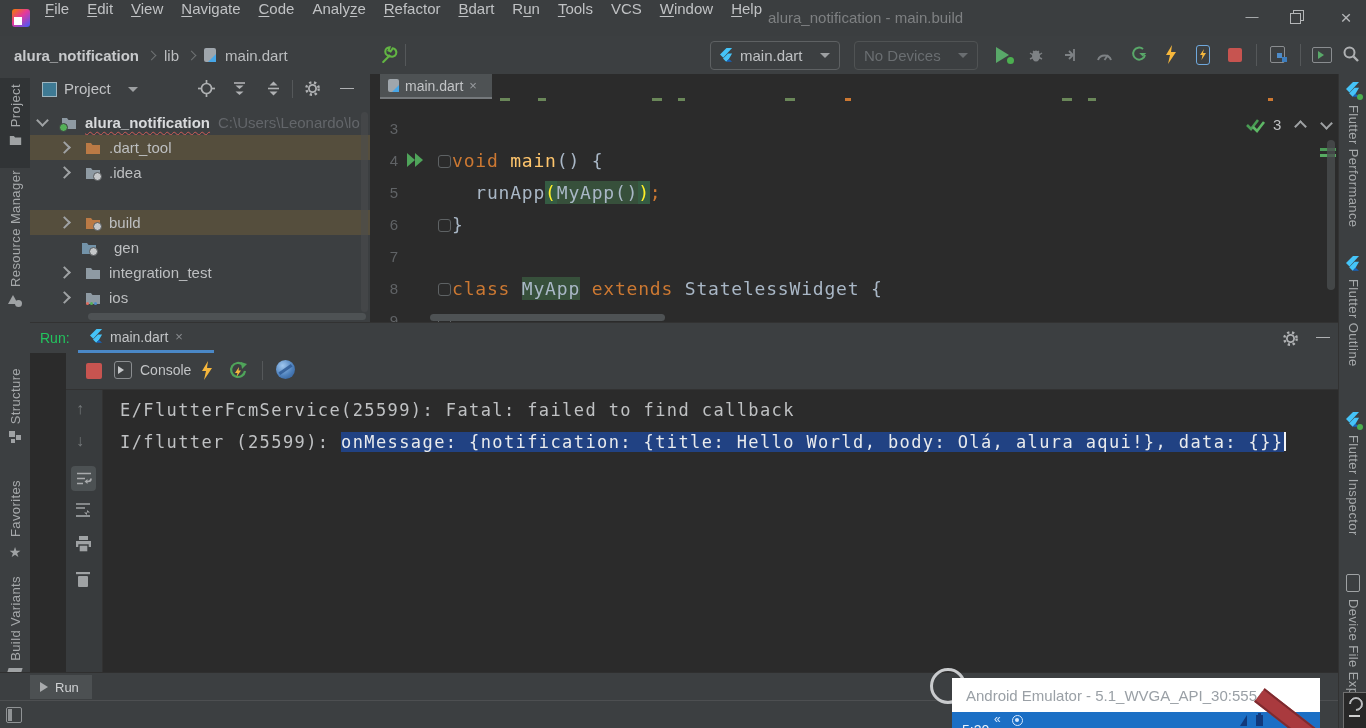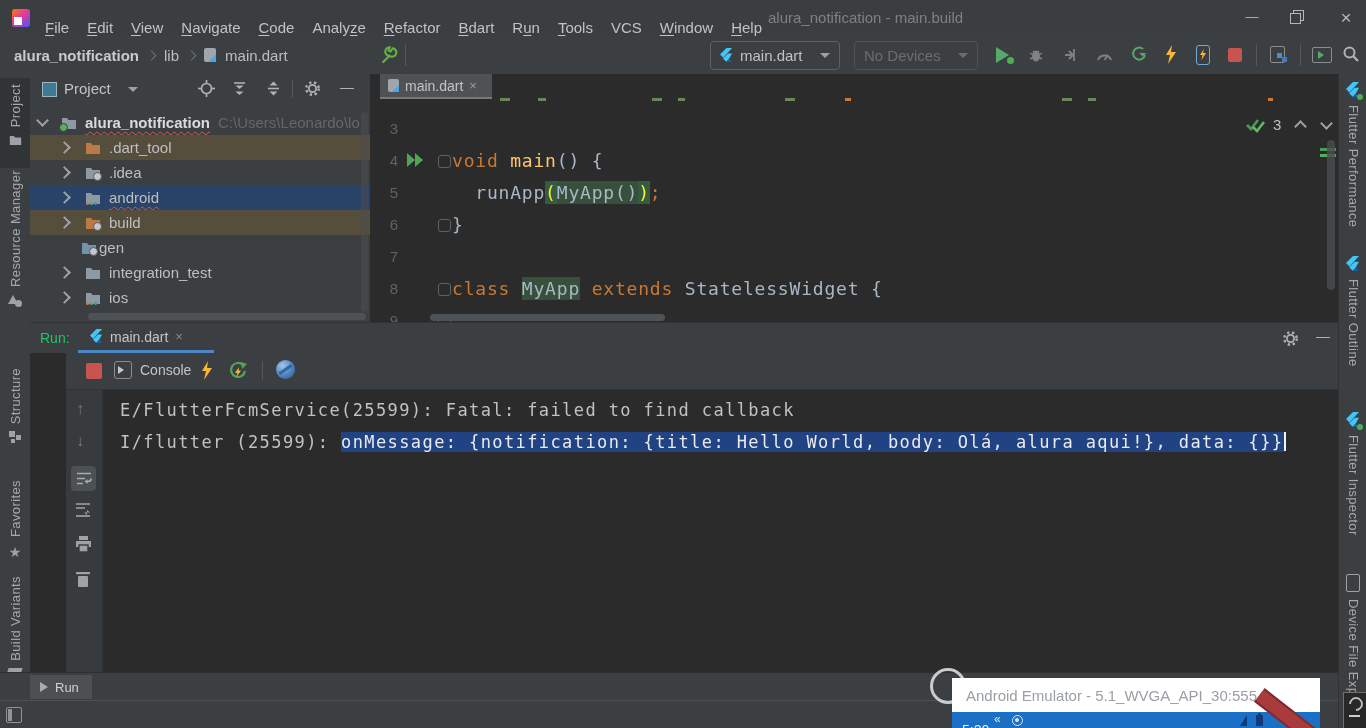--- a/index.html
+++ b/index.html
@@ -50,21 +50,21 @@
 </style>
 </head>
 <body>
 
 <div id="app">
 
   <div class="abs panel" style="left:0;top:0;width:1366px;height:36px;background:#3B3E40;display:flex;align-items:center">
     <div class="abs" style="left:12px;top:9px;width:18px;height:18px;border-radius:3px;background:linear-gradient(140deg,#F57C00,#E5399B 45%,#3D5AFE)">
       <div class="abs" style="left:2px;top:8px;width:8px;height:8px;background:#fff"></div>
     </div>
-    <div class="abs" style="left:36px;top:0;height:36px;display:flex;align-items:flex-end">
+    <div class="abs" style="left:36px;top:0;height:36px;display:flex;align-items:flex-start">
       <span class="mi"><i></i><u>F</u><i>ile</i></span>
       <span class="mi"><i></i><u>E</u><i>dit</i></span>
       <span class="mi"><i></i><u>V</u><i>iew</i></span>
       <span class="mi"><i></i><u>N</u><i>avigate</i></span>
       <span class="mi"><i></i><u>C</u><i>ode</i></span>
       <span class="mi"><i>Analy</i><u>z</u><i>e</i></span>
       <span class="mi"><i></i><u>R</u><i>efactor</i></span>
       <span class="mi"><i></i><u>B</u><i>dart</i></span>
       <span class="mi"><i>R</i><u>u</u><i>n</i></span>
       <span class="mi"><i></i><u>T</u><i>ools</i></span>
@@ -275,50 +275,38 @@
     <div class="trow" style="top:86px">
       <span class="tchev r" style="margin-left:30px"></span>
       <span style="position:relative;margin-left:16px">
           <svg width="16" height="14" viewBox="0 0 16 14">
             <path d="M1 2h5l1.5 2H15v9H1z" fill="#8E9AA3"></path>
           </svg>
           <span class="dot" style="right:-1px;bottom:-1px;width:7px;height:7px;background:#C5C7C9;border:1px solid #55585A"></span>
         </span>
       <span style="margin-left:8px">.idea</span>
     </div>
-    <div class="trow" style="top:111px;background:#2A4368">
-      <span class="tchev r" style="margin-left:30px"></span>
-      <span style="position:relative;margin-left:16px">
-          <svg width="16" height="14" viewBox="0 0 16 14">
-            <path d="M1 2h5l1.5 2H15v9H1z" fill="#8E9AA3"></path>
-          </svg>
-          <span class="dot" style="left:1px;bottom:0;width:3px;height:3px;background:#E06C5F"></span>
-          <span class="dot" style="left:5px;bottom:0;width:3px;height:3px;background:#54B158"></span>
-          <span class="dot" style="left:9px;bottom:0;width:3px;height:3px;background:#4E8BC8"></span>
-        </span>
-      <span class="errline" style="margin-left:8px">android</span>
-    </div>
     <div class="trow" style="top:136px;background:#554E3D">
       <span class="tchev r" style="margin-left:30px"></span>
       <span style="position:relative;margin-left:16px">
           <svg width="16" height="14" viewBox="0 0 16 14">
             <path d="M1 2h5l1.5 2H15v9H1z" fill="#BB7A45"></path>
           </svg>
           <span class="dot" style="right:-1px;bottom:-1px;width:7px;height:7px;background:#C5C7C9;border:1px solid #55585A"></span>
         </span>
       <span style="margin-left:8px">build</span>
     </div>
     <div class="trow" style="top:161px">
       <span style="position:relative;margin-left:51px">
           <svg width="16" height="14" viewBox="0 0 16 14">
             <path d="M1 2h5l1.5 2H15v9H1z" fill="#7393A9"></path>
           </svg>
           <span class="dot" style="right:-1px;bottom:-1px;width:7px;height:7px;background:#C5C7C9;border:1px solid #55585A"></span>
         </span>
-      <span style="margin-left:2px">gen</span>
+      <span style="margin-left:17px">gen</span>
     </div>
     <div class="trow" style="top:186px">
       <span class="tchev r" style="margin-left:30px"></span>
       <span style="margin-left:16px">
           <svg width="16" height="14" viewBox="0 0 16 14">
             <path d="M1 2h5l1.5 2H15v9H1z" fill="#8E9AA3"></path>
           </svg>
         </span>
       <span style="margin-left:8px">integration_test</span>
     </div>

